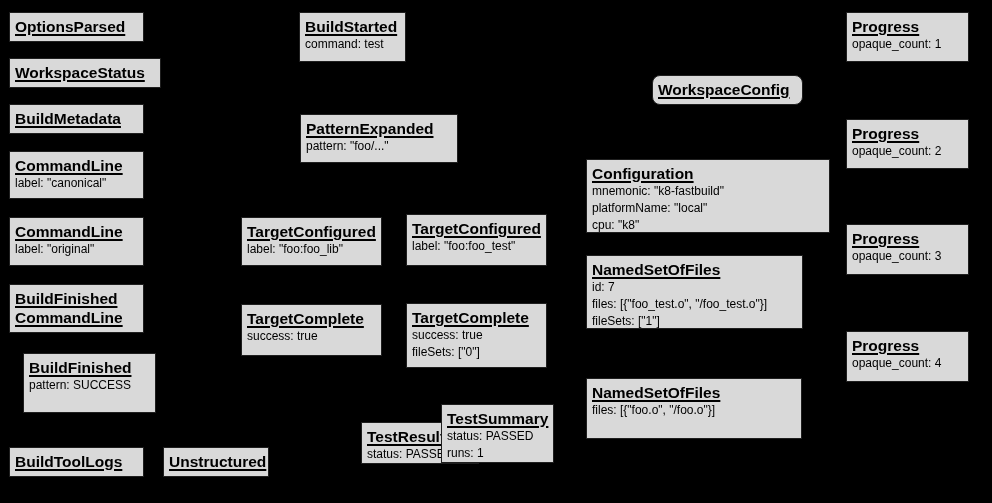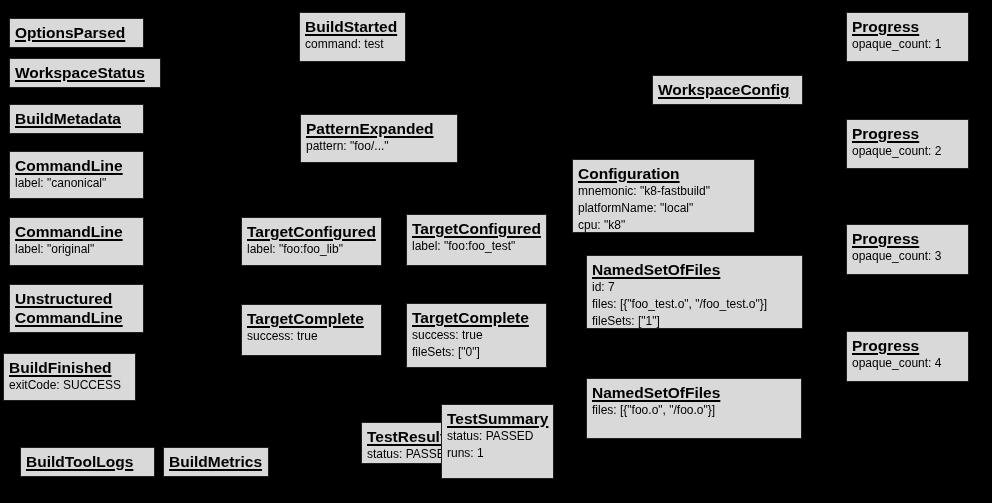--- a/index.html
+++ b/index.html
@@ -40,21 +40,21 @@
     font-size: 12px;
     line-height: 17px;
     white-space: nowrap;
   }
 </style>
 </head>
 <body>
 
 <div class="canvas">
 
-  <div class="node" style="left:9px; top:12px; width:135px;margin-top:6px;">
+  <div class="node" style="left:9px; top:12px; width:135px;">
     <div class="title">OptionsParsed</div>
   </div>
 
   <div class="node" style="left:9px; top:58px; width:152px;">
     <div class="title">WorkspaceStatus</div>
   </div>
 
   <div class="node" style="left:9px; top:104px; width:135px;">
     <div class="title">BuildMetadata</div>
   </div>
@@ -63,34 +63,34 @@
     <div class="title">CommandLine</div>
     <div class="line">label: "canonical"</div>
   </div>
 
   <div class="node" style="left:9px; top:217px; width:135px; height:49px;">
     <div class="title">CommandLine</div>
     <div class="line">label: "original"</div>
   </div>
 
   <div class="node" style="left:9px; top:284px; width:135px; height:49px;">
-    <div class="title wrap">Unstructured CommandLine</div>
+    <div class="title wrap">BuildFinished CommandLine</div>
   </div>
 
-  <div class="node" style="left:3px; top:353px; width:133px; height:48px;">
+  <div class="node" style="left:23px; top:353px; width:133px; height:60px;">
     <div class="title">BuildFinished</div>
-    <div class="line">exitCode: SUCCESS</div>
+    <div class="line">pattern: SUCCESS</div>
   </div>
 
-  <div class="node" style="left:20px; top:447px; width:135px;">
+  <div class="node" style="left:9px; top:447px; width:135px;">
     <div class="title">BuildToolLogs</div>
   </div>
 
   <div class="node" style="left:163px; top:447px; width:106px;">
-    <div class="title">BuildMetrics</div>
+    <div class="title">Unstructured</div>
   </div>
 
   <div class="node" style="left:299px; top:12px; width:107px; height:50px;">
     <div class="title">BuildStarted</div>
     <div class="line">command: test</div>
   </div>
 
   <div class="node" style="left:300px; top:114px; width:158px; height:49px;">
     <div class="title">PatternExpanded</div>
     <div class="line">pattern: "foo/..."</div>
@@ -115,31 +115,31 @@
     <div class="title">TargetConfigured</div>
     <div class="line">label: "foo:foo_test"</div>
   </div>
 
   <div class="node" style="left:406px; top:303px; width:141px; height:65px;">
     <div class="title">TargetComplete</div>
     <div class="line">success: true</div>
     <div class="line">fileSets: ["0"]</div>
   </div>
 
-  <div class="node" style="left:441px; top:404px; width:113px; height:75px;">
+  <div class="node" style="left:441px; top:404px; width:113px; height:59px;">
     <div class="title">TestSummary</div>
     <div class="line">status: PASSED</div>
     <div class="line">runs: 1</div>
   </div>
 
-  <div class="node" style="left:652px; top:75px; width:151px;">
+  <div class="node" style="left:652px; top:75px; width:151px;border-radius:8px;">
     <div class="title">WorkspaceConfig</div>
   </div>
 
-  <div class="node" style="left:572px; top:159px; width:183px; height:74px;">
+  <div class="node" style="left:586px; top:159px; width:244px; height:74px;">
     <div class="title">Configuration</div>
     <div class="line">mnemonic: "k8-fastbuild"</div>
     <div class="line">platformName: "local"</div>
     <div class="line">cpu: "k8"</div>
   </div>
 
   <div class="node" style="left:586px; top:255px; width:217px; height:74px;">
     <div class="title">NamedSetOfFiles</div>
     <div class="line">id: 7</div>
     <div class="line">files: [{"foo_test.o", "/foo_test.o"}]</div>

